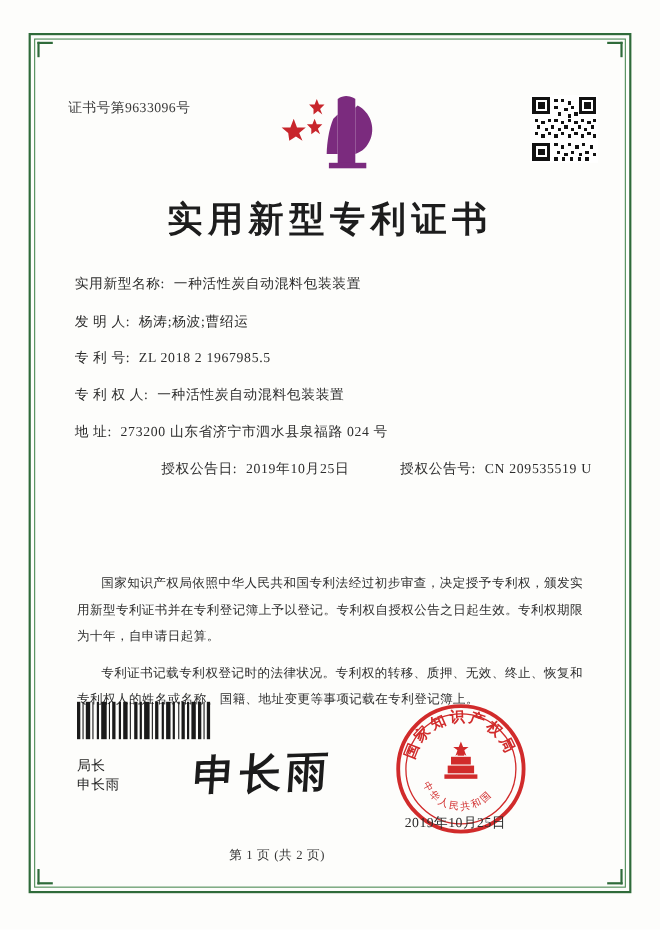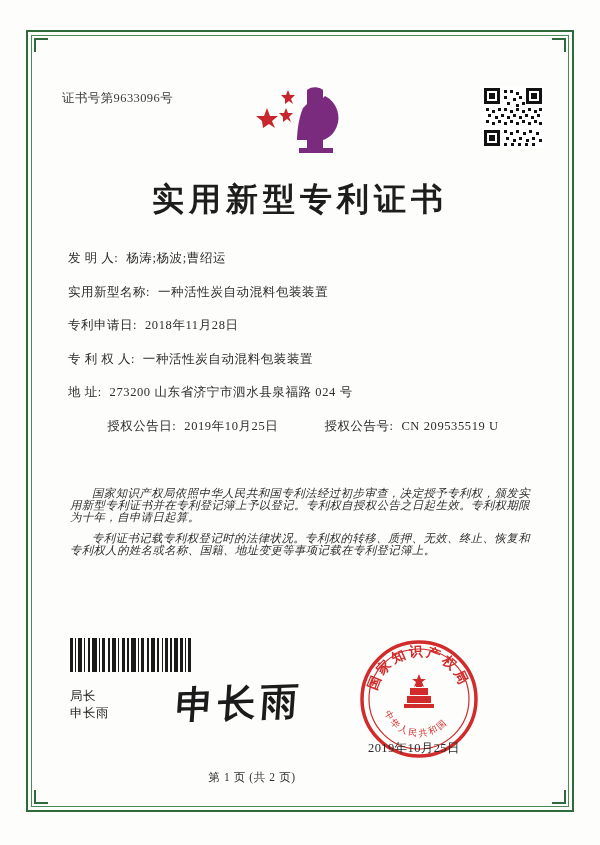--- a/index.html
+++ b/index.html
@@ -102,39 +102,38 @@
     flex: 0 0 auto;
     white-space: nowrap;
     letter-spacing: 0.5px;
   }
   .f-value {
     margin-left: 8px;
     letter-spacing: 0.6px;
     white-space: nowrap;
   }
   .field-row.two-col {
-    justify-content: center;
+    justify-content: flex-end;
   }
   .second-label {
     margin-left: 46px;
     white-space: nowrap;
     letter-spacing: 0.5px;
   }
 
   
   .body-text {
     position: absolute;
-    left: 70px; top: 487px;
+    left: 70px; top: 519px;
     width: 460px;
     font-size: 11.4px;
-    line-height: 12px;
+    line-height: 24px;
     color: #2e2e2e;
     text-align: justify;
     letter-spacing: 0.4px;
-    font-style: italic;
   }
   .body-text p {
     margin: 0 0 9px 0;
     text-indent: 22px;
   }
 
   
   .barcode {
     position: absolute;
     left: 70px; top: 638px;
@@ -299,30 +298,30 @@
           <rect x="43" y="57" width="3" height="3"></rect>
           <rect x="50" y="57" width="3" height="3"></rect>
       </g>
     </svg>
   </div>
 
   <div class="title">实用新型专利证书</div>
 
   <div class="fields">
     <div class="field-row">
+      <div class="f-label">实用新型名称:</div>
+      <div class="f-value">一种活性炭自动混料包装装置</div>
+    </div>
+    <div class="field-row">
       <div class="f-label">发 明 人:</div>
       <div class="f-value">杨涛;杨波;曹绍运</div>
     </div>
     <div class="field-row">
-      <div class="f-label">实用新型名称:</div>
-      <div class="f-value">一种活性炭自动混料包装装置</div>
-    </div>
-    <div class="field-row">
-      <div class="f-label">专利申请日:</div>
-      <div class="f-value">2018年11月28日</div>
+      <div class="f-label">专 利 号:</div>
+      <div class="f-value">ZL 2018 2 1967985.5</div>
     </div>
     <div class="field-row">
       <div class="f-label">专 利 权 人:</div>
       <div class="f-value">一种活性炭自动混料包装装置</div>
     </div>
     <div class="field-row">
       <div class="f-label">地      址:</div>
       <div class="f-value">273200 山东省济宁市泗水县泉福路 024 号</div>
     </div>
     <div class="field-row two-col">

